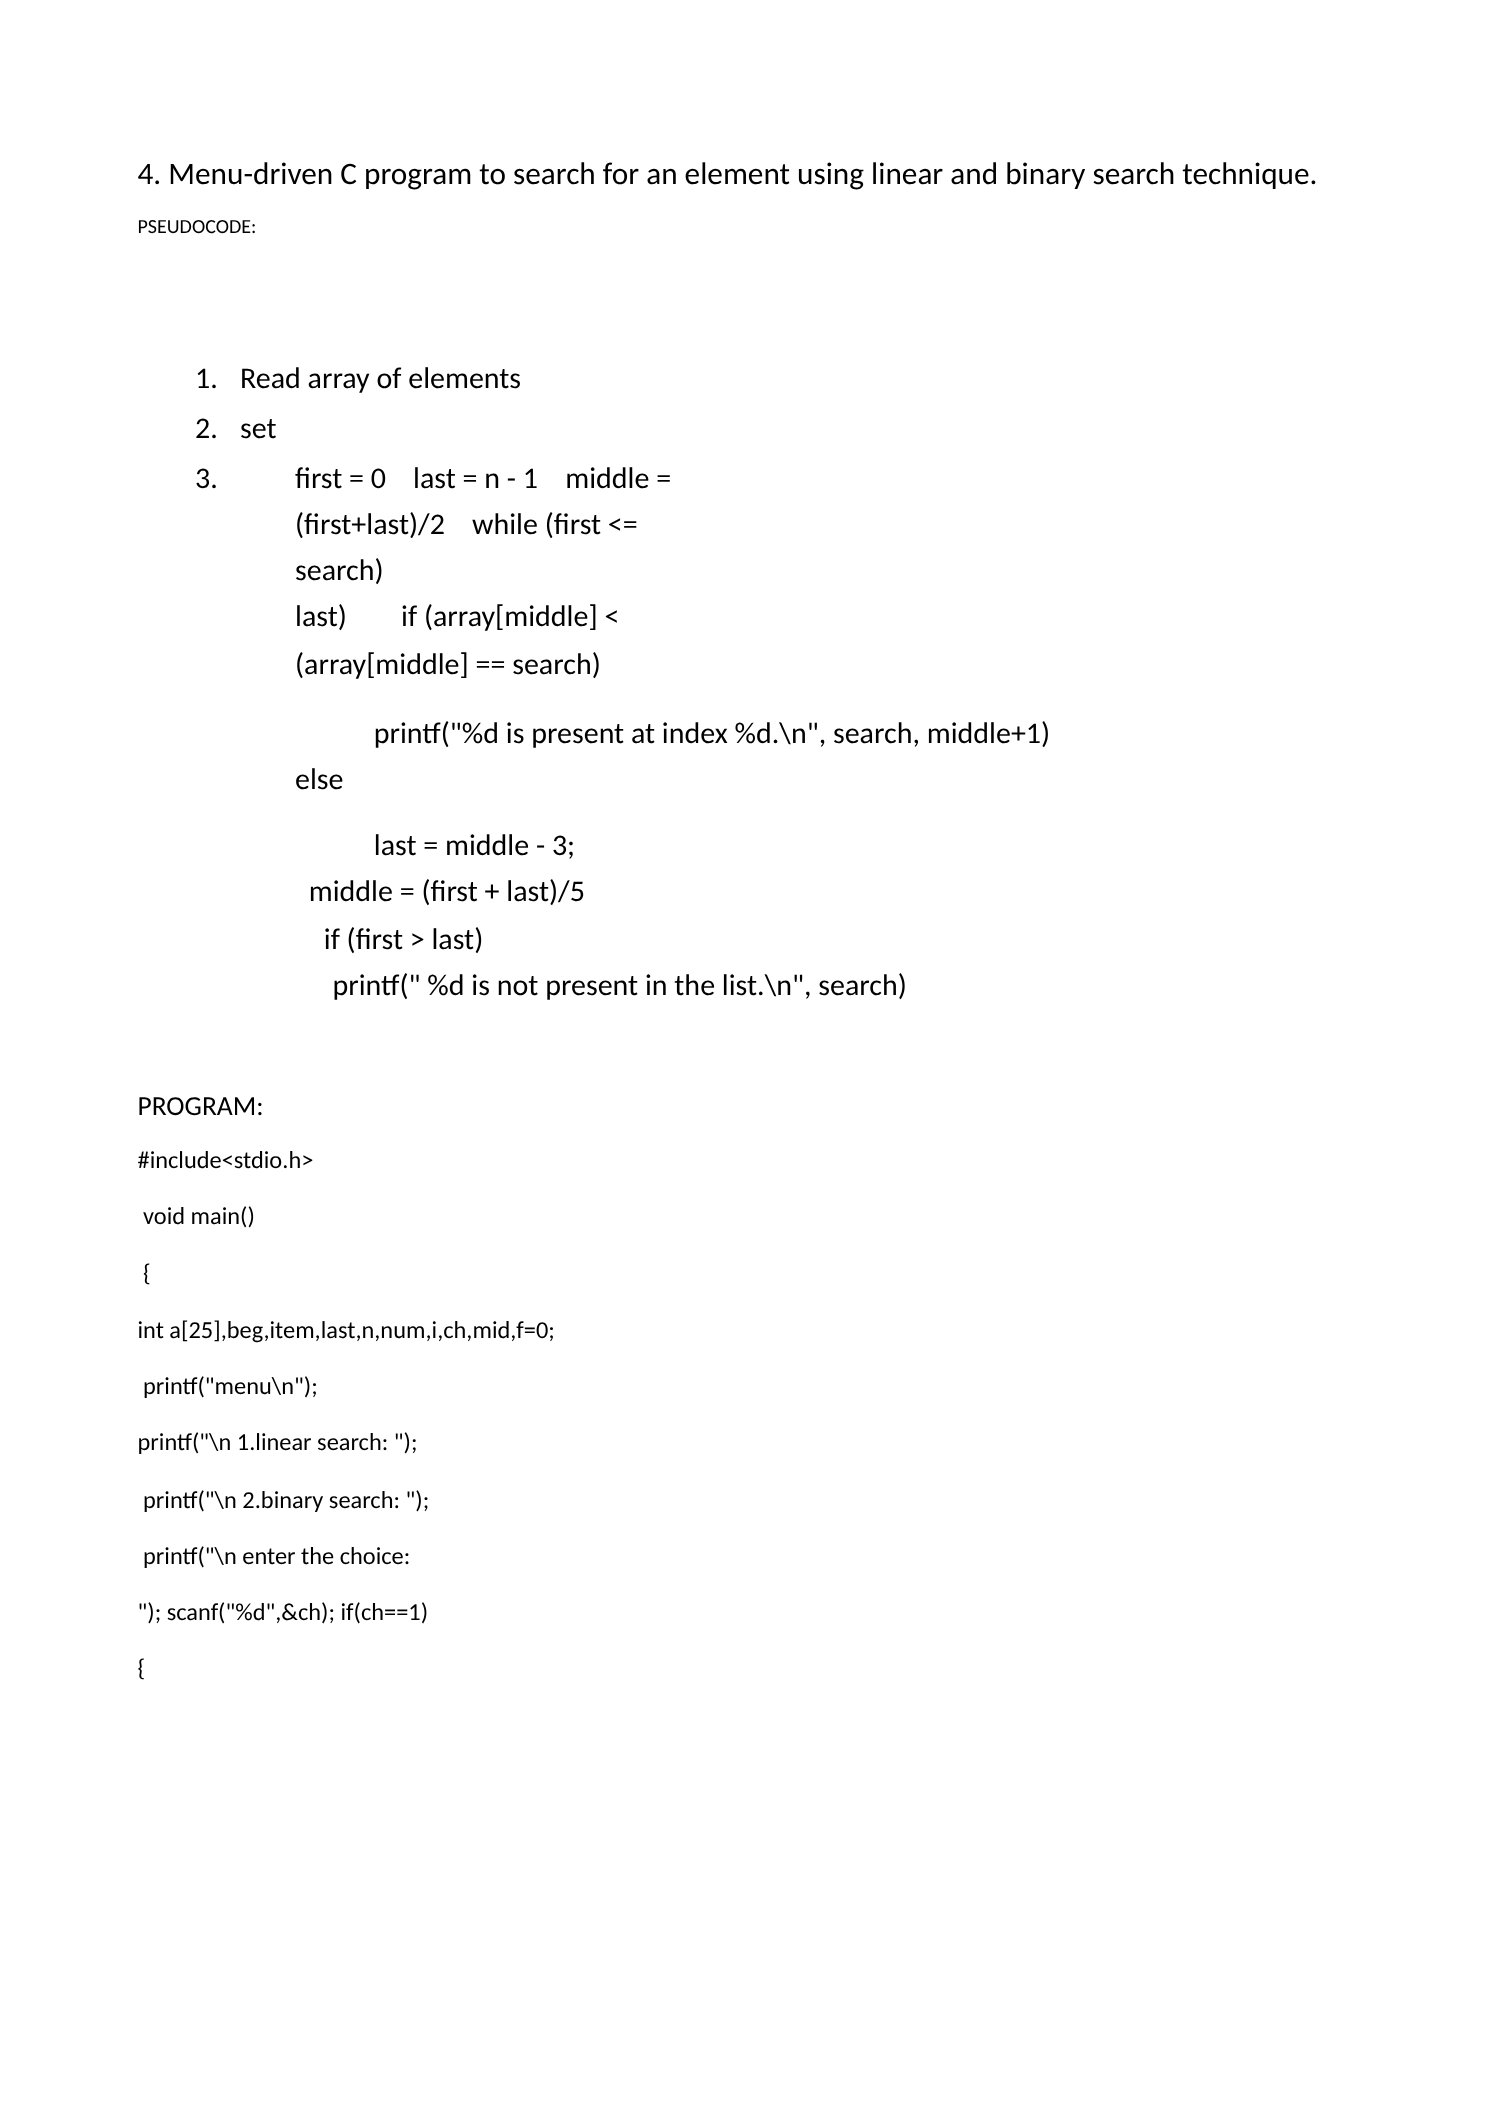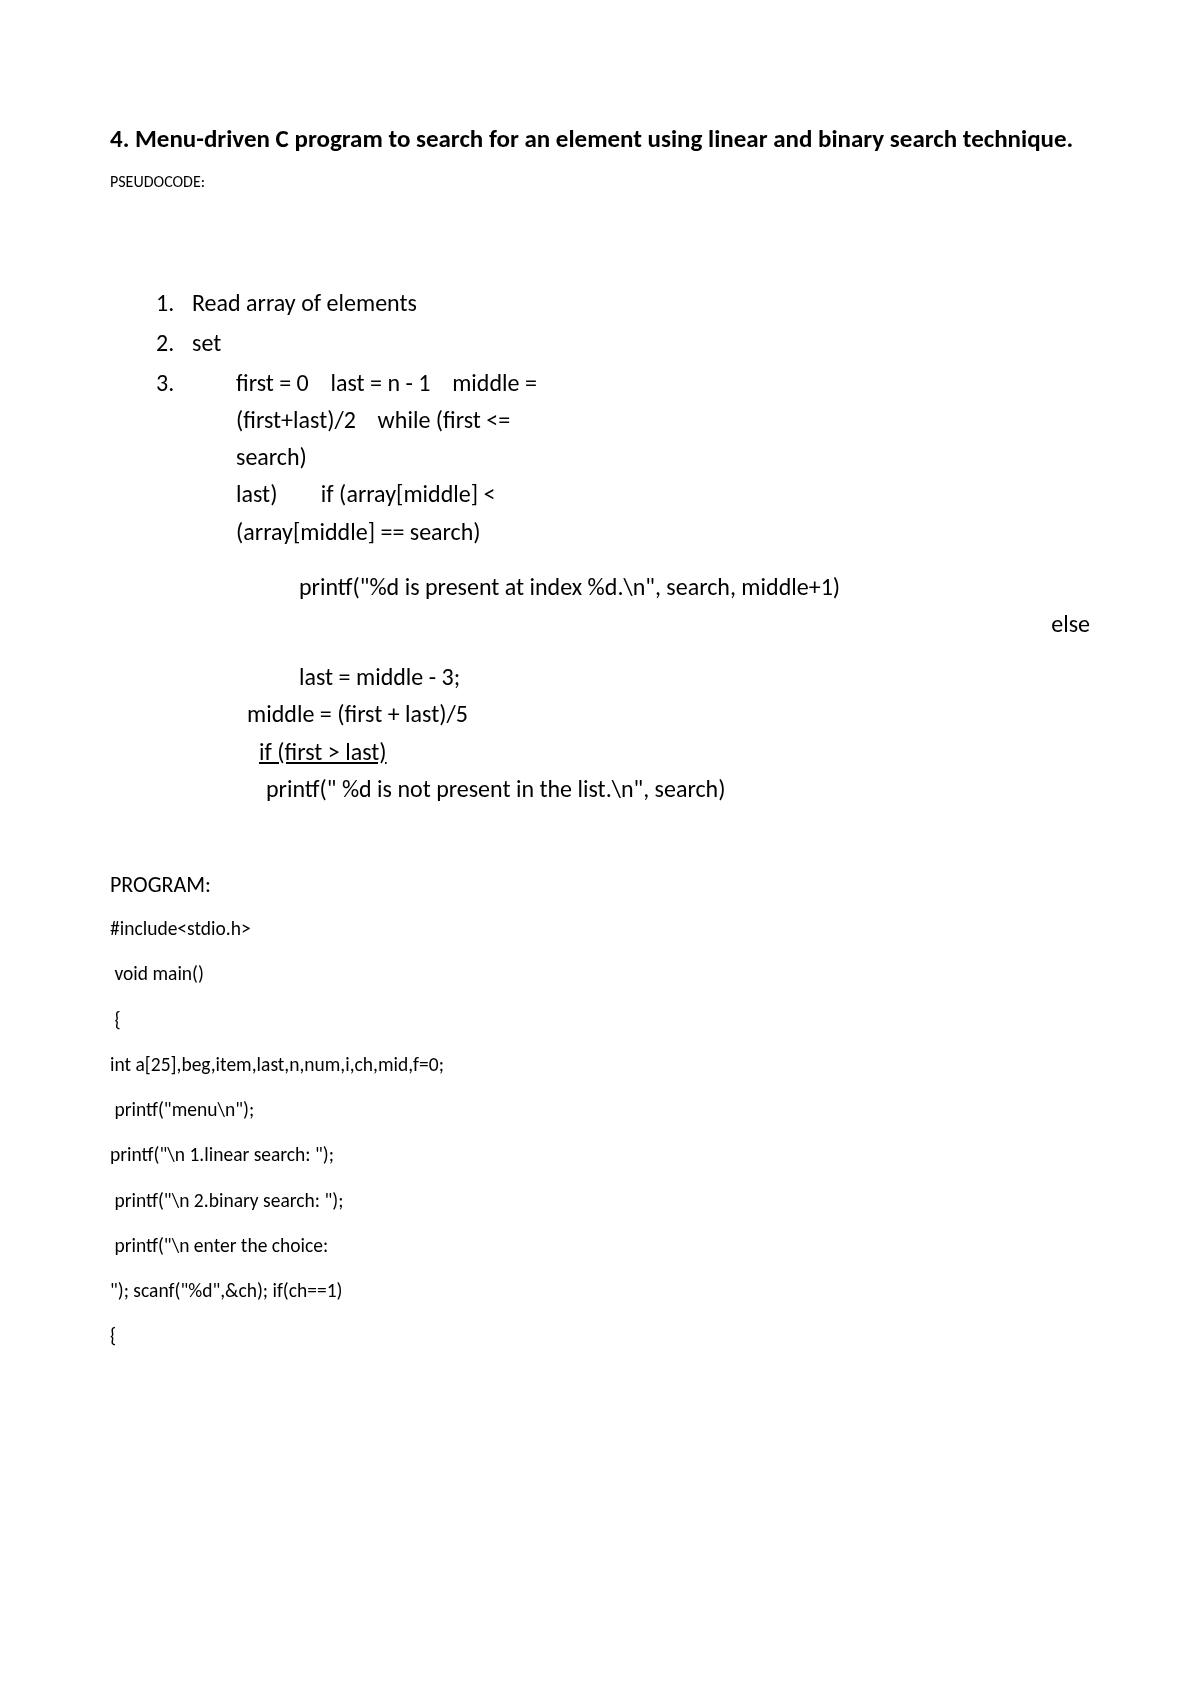--- a/index.html
+++ b/index.html
@@ -9,21 +9,21 @@
     }
     body {
       background: #ffffff;
       font-family: Calibri, "Segoe UI", Arial, sans-serif;
       width: 1200px;
       height: 1698px;
       padding: 120px 110px 100px 110px;
       color: #000000;
     }
     .title {
-      font-weight: bold;
+      font-weight: normal;
       font-size: 25px;
       line-height: 1.5;
       margin-bottom: 12px;
     }
     .section-label {
       font-size: 16px;
       line-height: 1.5;
       margin-bottom: 10px;
     }
     .pseudocode-section {
@@ -54,34 +54,32 @@
     .indent1 {
       padding-left: 0px;
     }
     .indent-sub {
       padding-left: 18px;
       margin-top: 18px;
       margin-bottom: 18px;
     }
     .indent-else {
       padding-left: 0px;
-      text-align: right;
     }
     .indent-printf {
       padding-left: 63px;
     }
     .indent-last {
       padding-left: 63px;
     }
     .indent-middle {
       padding-left: 11px;
     }
     .indent-if2 {
       padding-left: 23px;
-      text-decoration: underline;
     }
     .indent-printf2 {
       padding-left: 30px;
     }
     .program-section {
       margin-top: 40px;
     }
     .program-label {
       font-size: 22px;
       line-height: 1.6;

